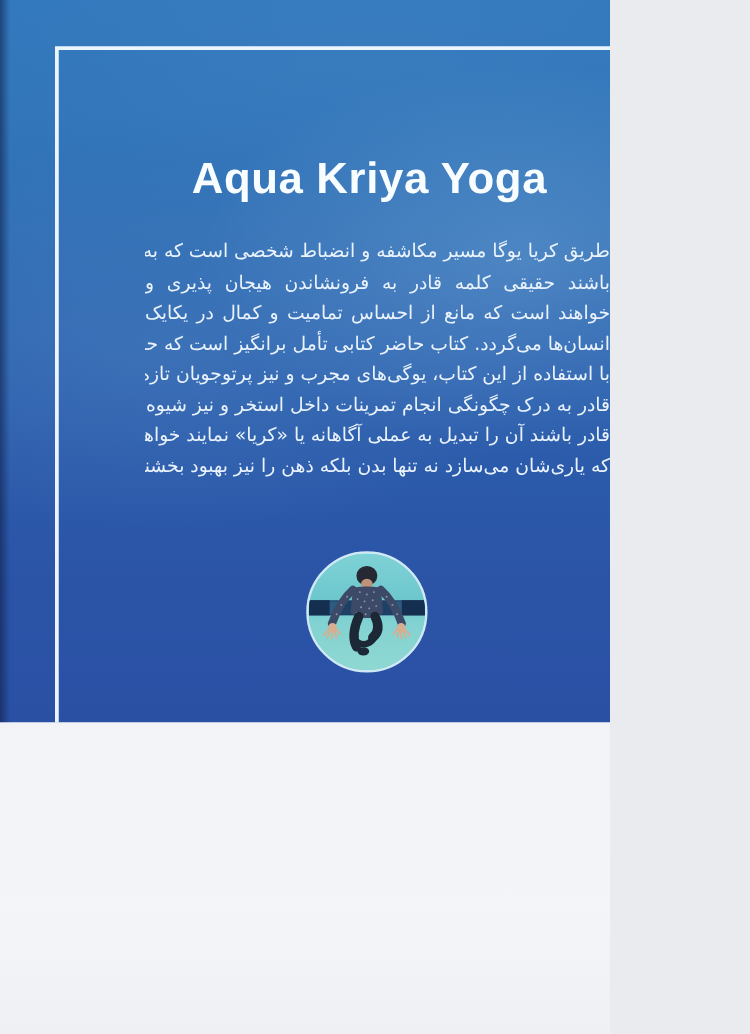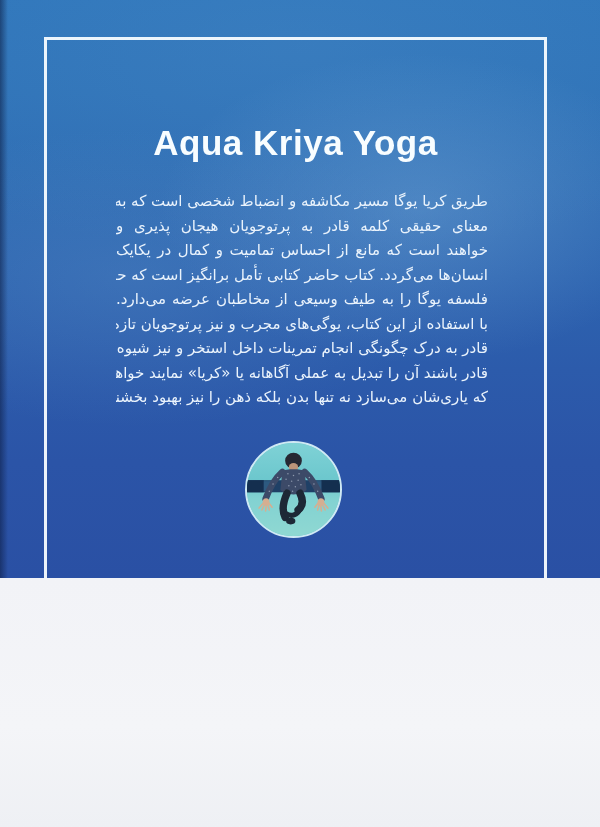--- a/index.html
+++ b/index.html
@@ -2,21 +2,21 @@
 <html><head>
 <meta charset="utf-8">
 <style>
   html,body{margin:0;padding:0;}
   body{
     width:600px;height:827px;
     background:#e9ebef;
     font-family:"Liberation Sans", sans-serif;
     overflow:hidden;
   }
-  .cover{position:relative;width:600px;height:827px;overflow:hidden;background:#f4f5f8;}
+  .cover{position:relative;width:488px;height:827px;overflow:hidden;background:#f4f5f8;}
 
   
   .blue-panel{
     position:absolute;left:0;top:0;width:600px;height:578px;
     background:
       radial-gradient(420px 250px at 70% 36%, rgba(125,175,220,.38), rgba(125,175,220,0) 62%),
       radial-gradient(520px 240px at 22% 48%, rgba(95,145,200,.30), rgba(95,145,200,0) 62%),
       radial-gradient(760px 320px at 50% 8%, rgba(90,150,205,.22), rgba(90,150,205,0) 66%),
       linear-gradient(180deg,#2f76bb 0%,#2f73b8 16%,#2f6db4 32%,#2d64b0 48%,#2c5bab 64%,#2b54a7 80%,#2a50a4 100%);
   }
@@ -68,24 +68,23 @@
 
 <div class="cover">
 
   <div class="blue-panel">
     <div class="frame-white"></div>
 
     <h1 class="title">Aqua Kriya Yoga</h1>
 
     <div class="synopsis">
       <div class="syn-line">طریق کریا یوگا مسیر مکاشفه و انضباط شخصی است که به</div>
-      <div class="syn-line">معنای حقیقی کلمه قادر به پرتوجویان هیجان پذیری و</div>
+      <div class="syn-line">باشند حقیقی کلمه قادر به فرونشاندن هیجان پذیری و</div>
       <div class="syn-line">خواهند است که مانع از احساس تمامیت و کمال در یکایک</div>
       <div class="syn-line">انسان‌ها می‌گردد. کتاب حاضر کتابی تأمل برانگیز است که حرکات و</div>
-      <div class="syn-line">فلسفه یوگا را به طیف وسیعی از مخاطبان عرضه می‌دارد.</div>
       <div class="syn-line">با استفاده از این کتاب، یوگی‌های مجرب و نیز پرتوجویان تازه کار</div>
       <div class="syn-line">قادر به درک چگونگی انجام تمرینات داخل استخر و نیز شیوه‌ای که</div>
       <div class="syn-line">قادر باشند آن را تبدیل به عملی آگاهانه یا «کریا» نمایند خواهند بود</div>
       <div class="syn-line">که یاری‌شان می‌سازد نه تنها بدن بلکه ذهن را نیز بهبود بخشند.</div>
     </div>
 
     <div class="photo-circle">
       <svg viewBox="0 0 100 100">
         <defs>
           <linearGradient id="water" x1="0" y1="0" x2="0" y2="1">

